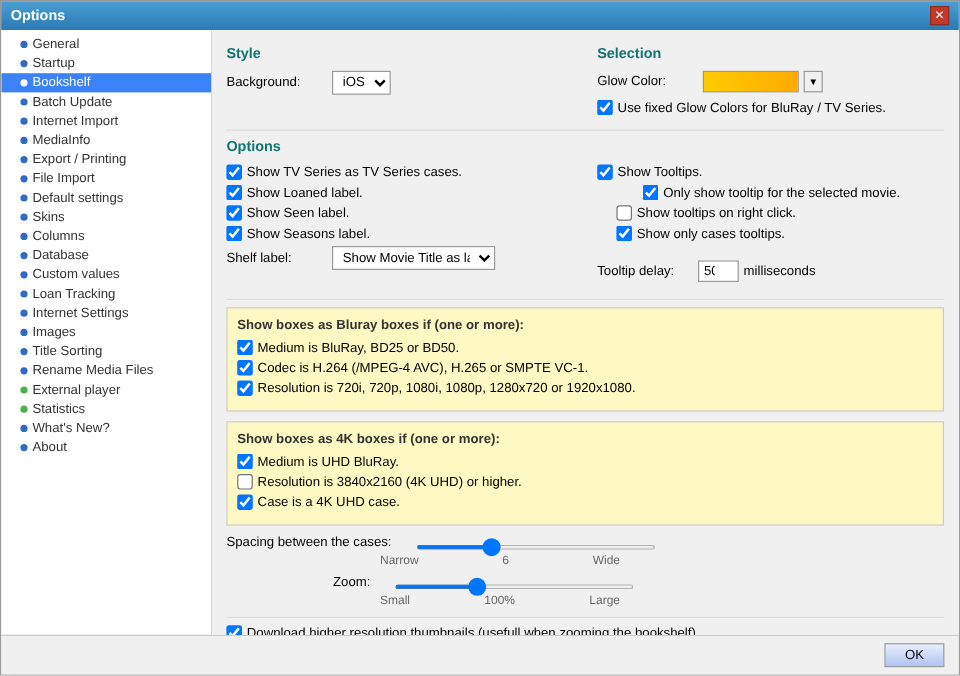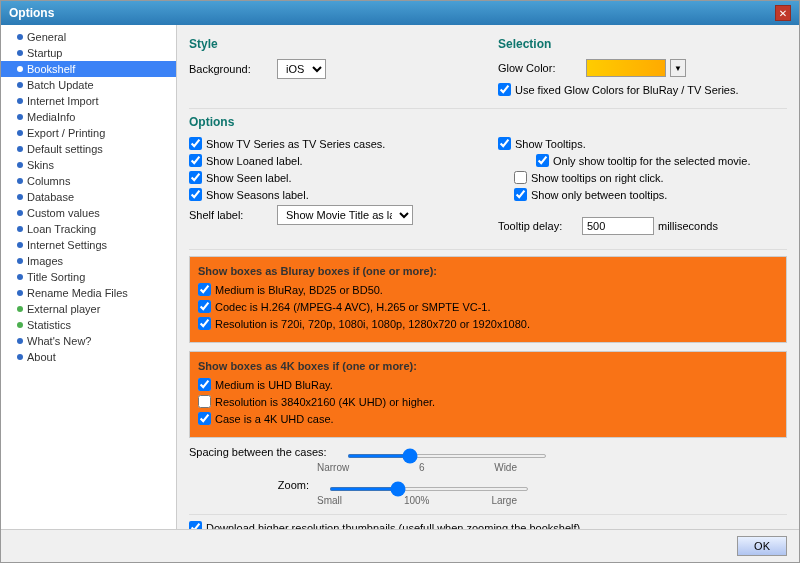--- a/index.html
+++ b/index.html
@@ -166,21 +166,21 @@
       align-items: center;
       justify-content: center;
       cursor: pointer;
       font-size: 8px;
     }
     
     .group-box {
       border: 1px solid #ccc;
       padding: 8px;
       margin-bottom: 8px;
-      background: #f97316;
+      background: #fef9c3;
     }
     
     .group-box-title {
       font-size: 11px;
       font-weight: bold;
       margin-bottom: 6px;
       color: #333;
     }
     
     .slider-container {
@@ -269,20 +269,24 @@
         <div class="dot"></div>
         <span>Internet Import</span>
       </div>
       <div class="sidebar-item">
         <div class="dot"></div>
         <span>MediaInfo</span>
       </div>
       <div class="sidebar-item">
         <div class="dot"></div>
         <span>Export / Printing</span>
+      </div>
+      <div class="sidebar-item">
+        <div class="dot"></div>
+        <span>File Import</span>
       </div>
       <div class="sidebar-item">
         <div class="dot"></div>
         <span>Default settings</span>
       </div>
       <div class="sidebar-item">
         <div class="dot"></div>
         <span>Skins</span>
       </div>
       <div class="sidebar-item">
@@ -419,26 +423,26 @@
           </div>
           <div class="row" style="margin-left:16px;">
             <label>
               <input type="checkbox" style="">
               <span>Show tooltips on right click.</span>
             </label>
           </div>
           <div class="row" style="margin-left:16px;">
             <label>
               <input type="checkbox" checked="" style="">
-              <span>Show only between tooltips.</span>
+              <span>Show only cases tooltips.</span>
             </label>
           </div>
           <div class="form-row tooltip-delay-row" style="margin-top:16px;">
             <span class="form-label">Tooltip delay:</span>
-            <input type="number" value="500" style="width: 72px;">
+            <input type="number" value="500" style="width: 34px;">
             <span class="ms-label">milliseconds</span>
           </div>
         </div>
       </div>
 
       <div class="divider"></div>
 
       <div class="group-box">
         <div class="group-box-title">Show boxes as Bluray boxes if (one or more):</div>
         <div class="row">

